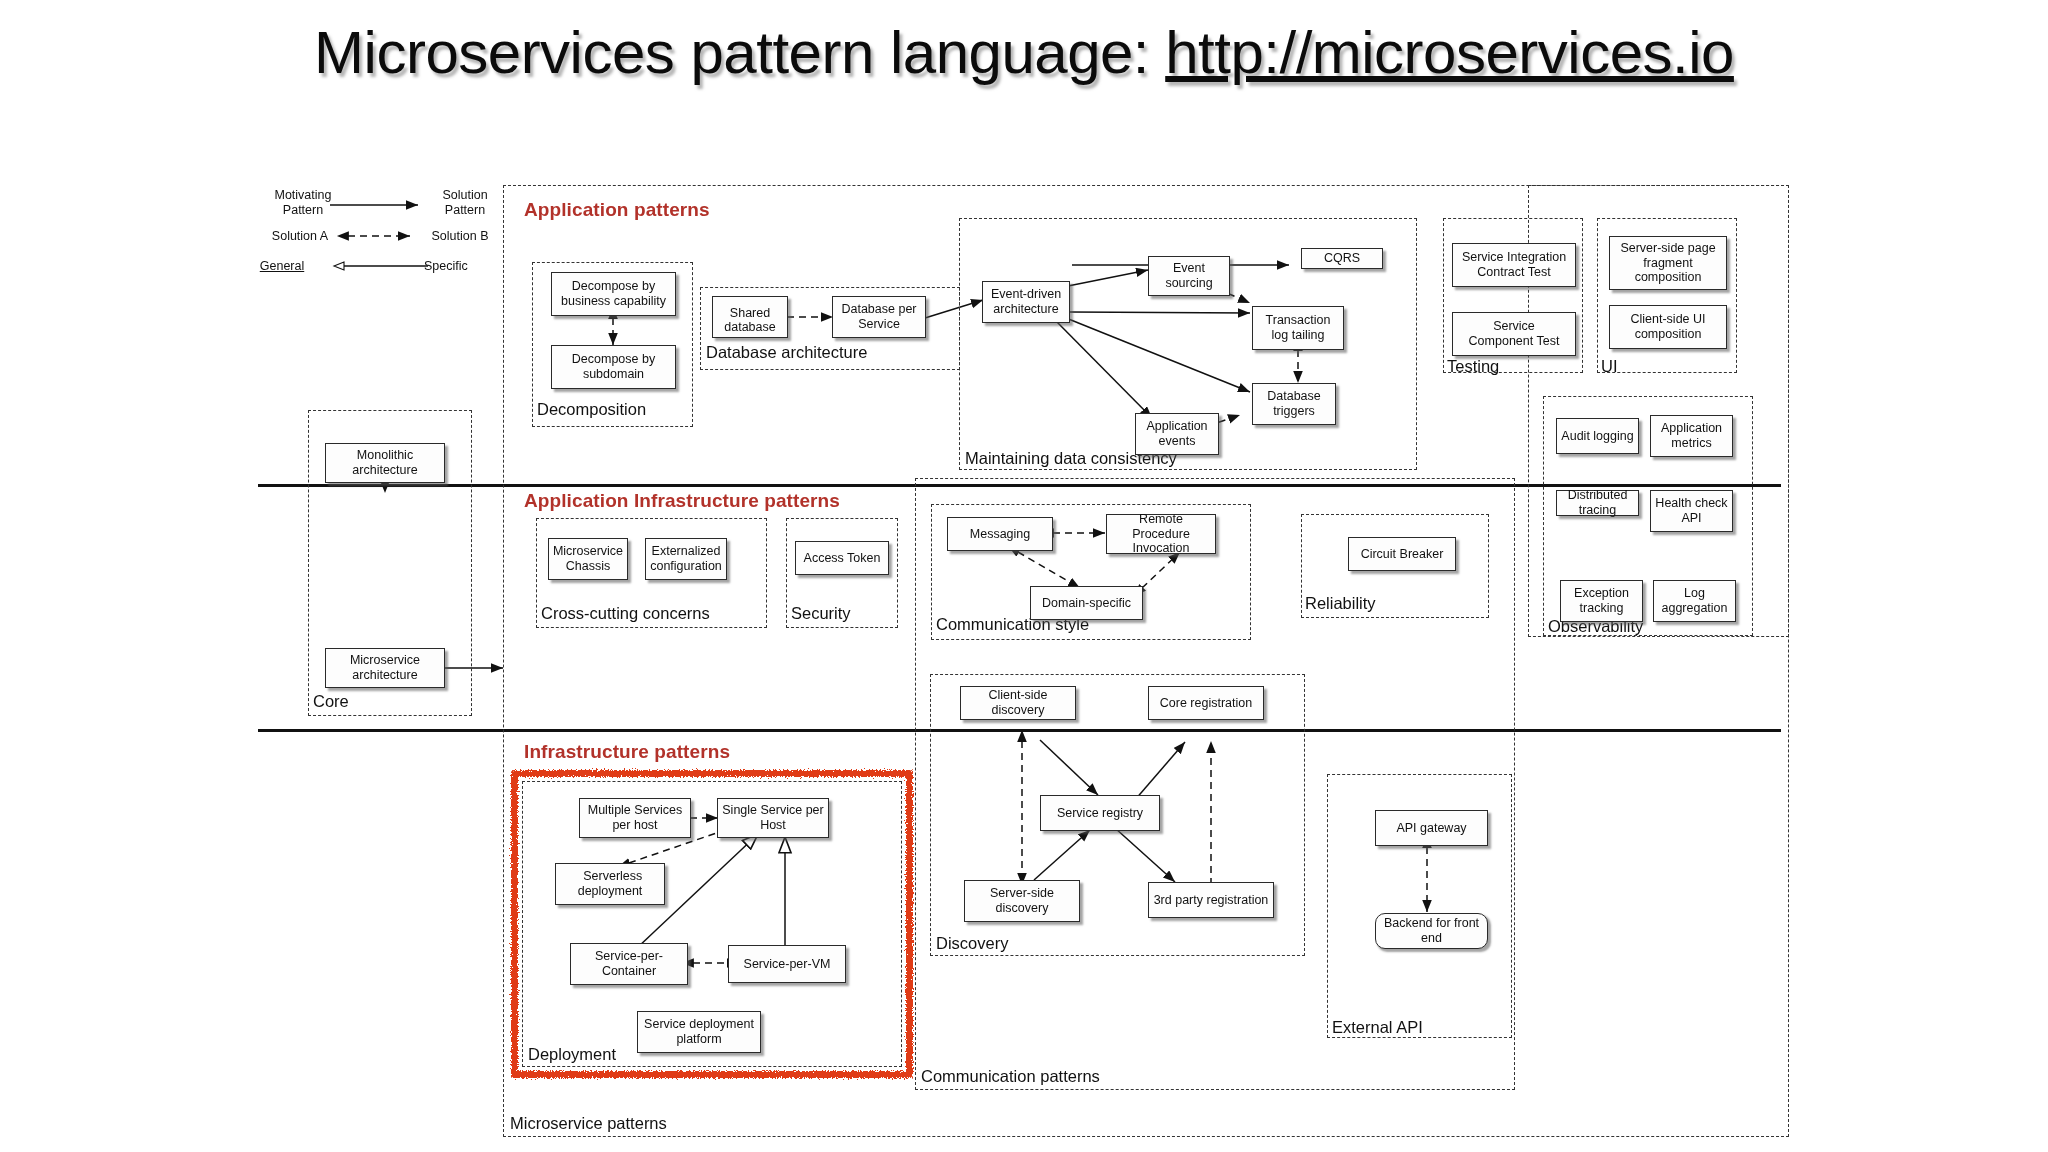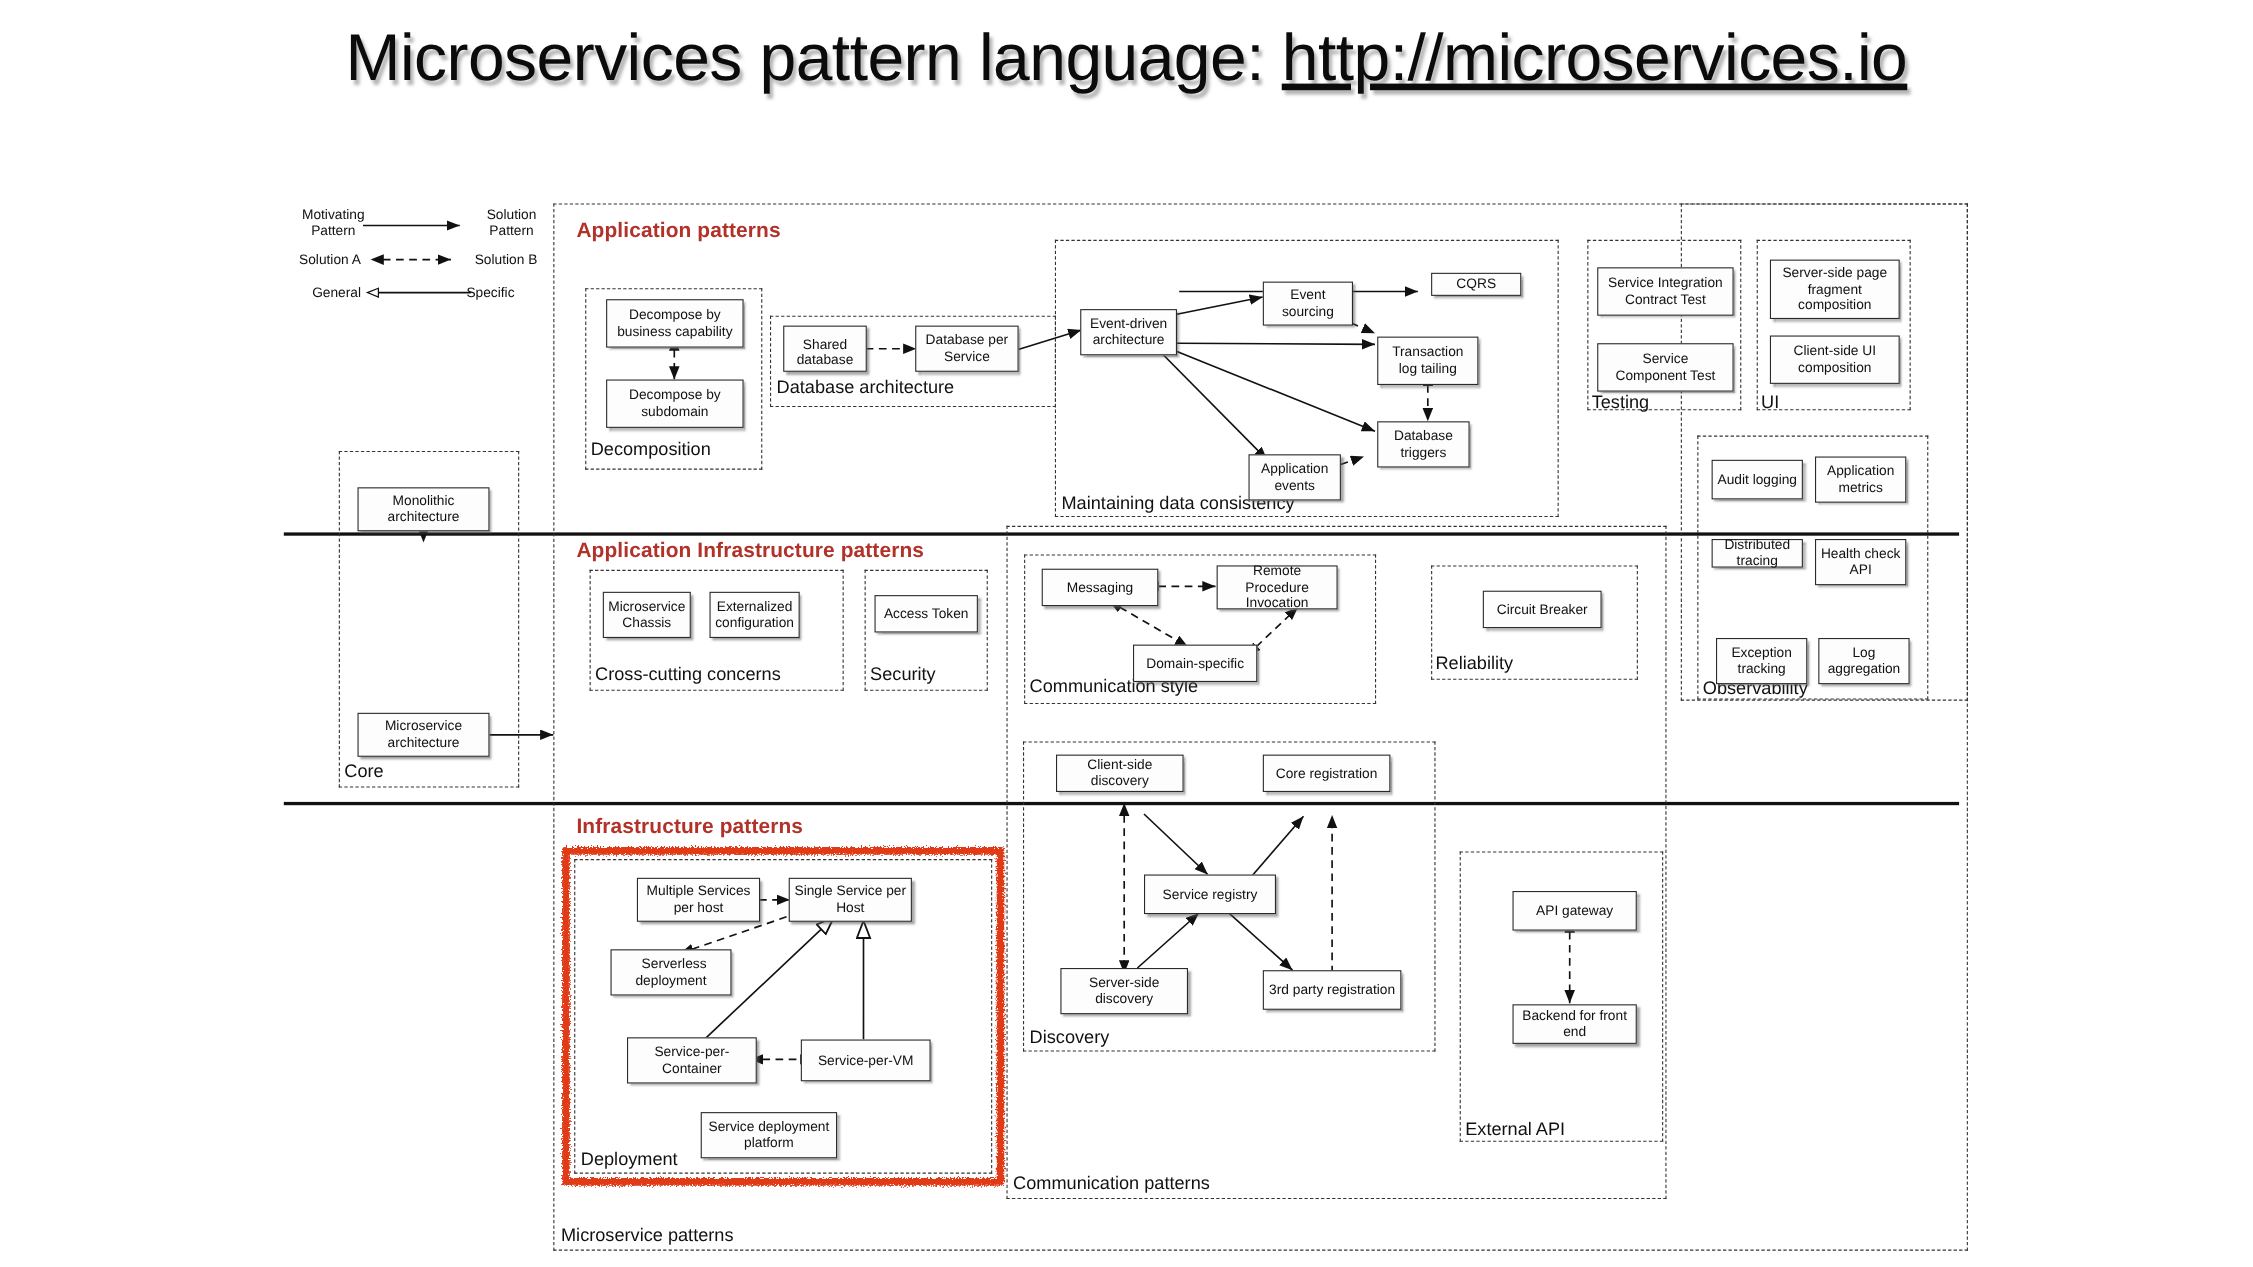--- a/index.html
+++ b/index.html
@@ -140,21 +140,21 @@
     </g>
   </svg>
 
   <div class="hr" style="left:258px;top:729px;width:1523px;"></div>
   <div class="hr" style="left:258px;top:484px;width:1523px;"></div>
 
   <div class="legend-txt" style="left:258px;top:188px;width:90px;">Motivating<br>Pattern</div>
   <div class="legend-txt" style="left:420px;top:188px;width:90px;">Solution<br>Pattern</div>
   <div class="legend-txt" style="left:255px;top:229px;width:90px;">Solution A</div>
   <div class="legend-txt" style="left:415px;top:229px;width:90px;">Solution B</div>
-  <div class="legend-txt" style="left:264px;top:259px;width:84px;">General</div>
+  <div class="legend-txt" style="left:240px;top:259px;width:84px;text-decoration:underline;">General</div>
   <div class="legend-txt" style="left:424px;top:259px;width:90px;text-align:left;">Specific</div>
 
   <div class="grp" style="left:503px;top:185px;width:1286px;height:952px;"></div>
   <div class="grp-label" style="left:510px;top:1114px;">Microservice patterns</div>
 
   <div class="grp" style="left:915px;top:478px;width:600px;height:612px;"></div>
   <div class="grp-label" style="left:921px;top:1067px;">Communication patterns</div>
 
   <div class="grp" style="left:1528px;top:185px;width:261px;height:452px;"></div>
 
@@ -350,17 +350,17 @@
     </div>
   <div class="node" style="left:1148px;top:882px;width:126px;height:36px;">
       <span style="white-space:pre-line">3rd party registration</span>
     </div>
 
   <div class="grp" style="left:1327px;top:774px;width:185px;height:264px;"></div>
   <div class="grp-label" style="left:1332px;top:1018px;">External API</div>
   <div class="node" style="left:1375px;top:810px;width:113px;height:36px;">
       <span style="white-space:pre-line">API gateway</span>
     </div>
-  <div class="node" style="left:1375px;top:913px;width:113px;height:36px;">
+  <div class="node" style="left:1375px;top:913px;width:113px;height:36px;border-radius:10px;">
       <span style="white-space:pre-line">Backend for front end</span>
     </div>
 
 </div>
 
 </body></html>

